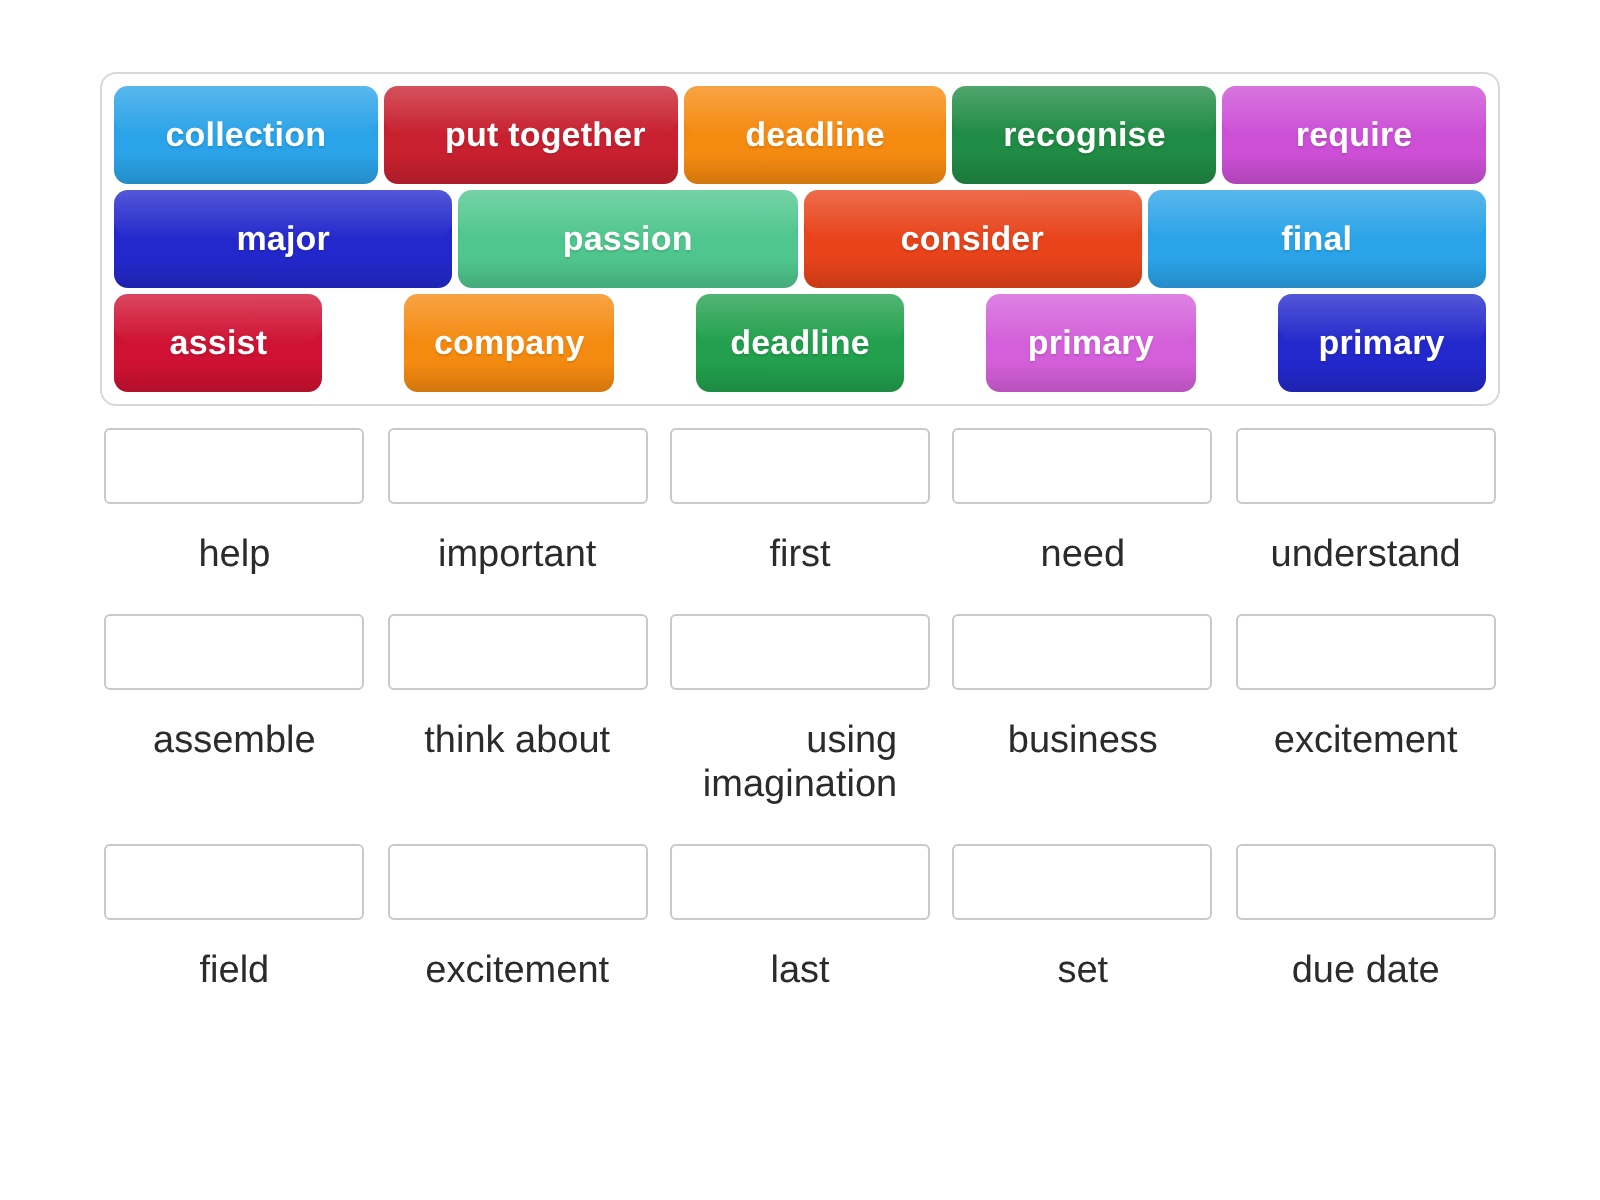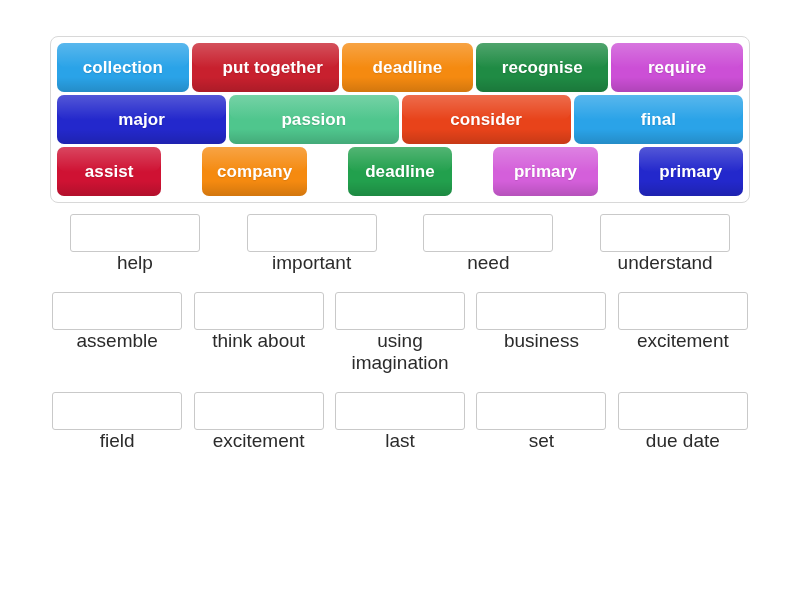--- a/index.html
+++ b/index.html
@@ -113,23 +113,24 @@
     width: 100%;
     max-width: 130px;
     height: 38px;
     border: 1px solid #c9c9c9;
     border-radius: 3px;
     background: #ffffff;
     box-sizing: border-box;
   }
 
   .answer-label {
+    margin-top: 15px;
     font-size: 19px;
     color: #2b2b2b;
-    text-align: center;
+    text-align: right;
     line-height: 1.15;
     white-space: pre-line;
     font-family: "Liberation Sans", sans-serif;
   }
 </style>
 </head>
 <body>
 
 <div id="app">
 
@@ -189,20 +190,24 @@
         <div class="answer-cell">
           <div class="drop-box"></div>
           <div class="answer-label">help</div>
         </div>
         <div class="answer-cell">
           <div class="drop-box"></div>
           <div class="answer-label">important</div>
         </div>
         <div class="answer-cell">
           <div class="drop-box"></div>
+          <div class="answer-label">first</div>
+        </div>
+        <div class="answer-cell">
+          <div class="drop-box"></div>
           <div class="answer-label">need</div>
         </div>
         <div class="answer-cell">
           <div class="drop-box"></div>
           <div class="answer-label">understand</div>
         </div>
       </div>
       <div class="answer-row">
         <div class="answer-cell">
           <div class="drop-box"></div>

